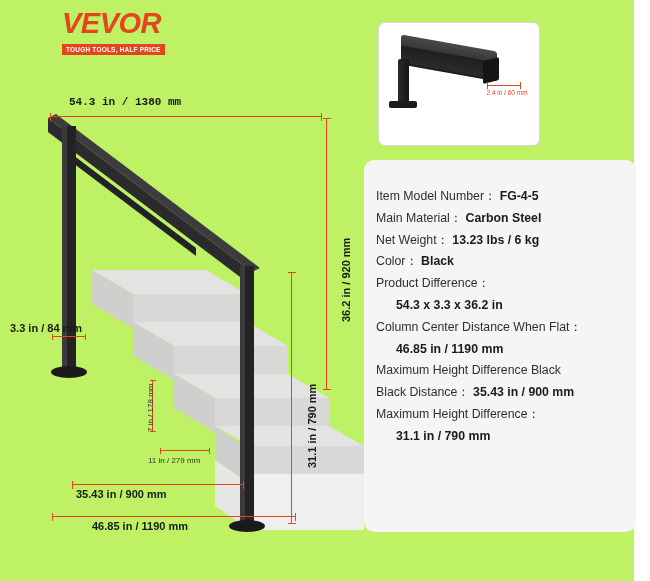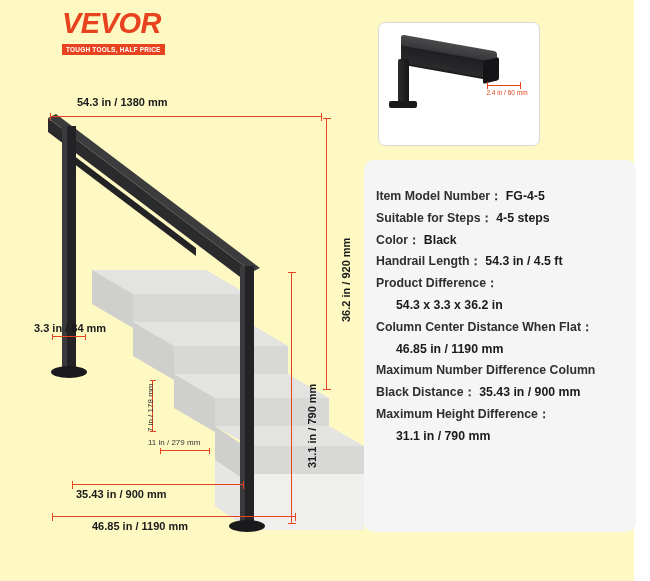--- a/index.html
+++ b/index.html
@@ -11,21 +11,21 @@
     height: 581px;
     background: #ffffff;
     font-family: "Liberation Sans", sans-serif;
     overflow: hidden;
     position: relative;
   }
   .page {
     position: relative;
     width: 634px;
     height: 581px;
-    background: #fef9c3;
+    background: #bef264;
   }
 
   
   .logo {
     position: absolute;
     left: 62px;
     top: 8px;
     width: 128px;
     height: 40px;
   }
@@ -152,21 +152,21 @@
     left: 12px;
     top: 26px;
     width: 252px;
   }
   .spec-row {
     font-size: 12.3px;
     color: #2f2f2f;
     line-height: 21.8px;
     white-space: nowrap;
   }
-  .spec-row .k { font-weight: bold; }
+  .spec-row .k { font-weight: normal; }
   .spec-row .v { font-weight: bold; color: #1a1a1a; }
   .spec-row.cont { font-weight: bold; color: #1a1a1a; margin-left: 20px; }
 
   
   .stairs-area {
     position: absolute;
     left: 0;
     top: 60px;
     width: 364px;
     height: 500px;
@@ -283,37 +283,37 @@
         <polygon points="69,92 196,188 196,196 69,100" fill="#232325"></polygon>
 
         <rect x="240" y="206" width="14" height="258" fill="#232325"></rect>
         <rect x="240" y="206" width="5" height="258" fill="#3a3a3c"></rect>
         <ellipse cx="247" cy="466" rx="18" ry="6" fill="#1a1a1c"></ellipse>
       </g>
     </svg>
 
     
     <div class="hline" style="left:50px; top:56px; width:272px;"></div>
-    <div class="dim-label" style="left:77px; top:36px;">54.3 in / 1380 mm</div>
+    <div class="dim-label" style="left:69px; top:36px;font-family:Liberation Mono, monospace;">54.3 in / 1380 mm</div>
 
     
     <div class="vline" style="left:326px; top:58px; height:272px;"></div>
     <div class="dim-label vert" style="left:340px; top:262px;">36.2 in / 920 mm</div>
 
     
     <div class="hline thin" style="left:52px; top:276px; width:34px;"></div>
-    <div class="dim-label" style="left:10px; top:262px;margin-left:24px;">3.3 in / 84 mm</div>
+    <div class="dim-label" style="left:10px; top:262px;">3.3 in / 84 mm</div>
 
     
     <div class="vline thin" style="left:152px; top:320px; height:52px;"></div>
     <div class="dim-label small vert" style="left:146px; top:372px;">7 in / 178 mm</div>
 
     
     <div class="hline thin" style="left:160px; top:390px; width:50px;"></div>
-    <div class="dim-label small" style="left:148px; top:378px;">11 in / 279 mm</div>
+    <div class="dim-label small" style="left:148px; top:396px;">11 in / 279 mm</div>
 
     
     <div class="vline" style="left:291px; top:212px; height:252px;"></div>
     <div class="dim-label vert" style="left:306px; top:408px;">31.1 in / 790 mm</div>
 
     
     <div class="hline" style="left:72px; top:424px; width:172px;"></div>
     <div class="dim-label" style="left:76px; top:428px;">35.43 in / 900 mm</div>
 
     
@@ -322,42 +322,42 @@
   </div>
 
   <div class="spec-panel">
     <div class="spec-list">
 
       <div class="spec-row">
         <span class="k">Item Model Number：</span>
         <span class="v">FG-4-5</span>
       </div>
       <div class="spec-row">
-        <span class="k">Suitable for Steps：</span>
-        <span class="v">4-5 steps</span>
+        <span class="k">Main Material：</span>
+        <span class="v">Carbon Steel</span>
+      </div>
+      <div class="spec-row">
+        <span class="k">Net Weight：</span>
+        <span class="v">13.23 lbs / 6 kg</span>
       </div>
       <div class="spec-row">
         <span class="k">Color：</span>
         <span class="v">Black</span>
       </div>
       <div class="spec-row">
-        <span class="k">Handrail Length：</span>
-        <span class="v">54.3 in / 4.5 ft</span>
-      </div>
-      <div class="spec-row">
         <span class="k">Product Difference：</span>
       </div>
       <div class="spec-row cont">54.3 x 3.3 x 36.2 in</div>
 
       <div class="spec-row">
         <span class="k">Column Center Distance When Flat：</span>
       </div>
       <div class="spec-row cont">46.85 in / 1190 mm</div>
       <div class="spec-row">
-        <span class="k">Maximum Number Difference Column</span>
+        <span class="k">Maximum Height Difference Black</span>
       </div>
       <div class="spec-row">
         <span class="k">Black Distance：</span>
         <span class="v">35.43 in / 900 mm</span>
       </div>
       <div class="spec-row">
         <span class="k">Maximum Height Difference：</span>
       </div>
       <div class="spec-row cont">31.1 in / 790 mm</div>
 

